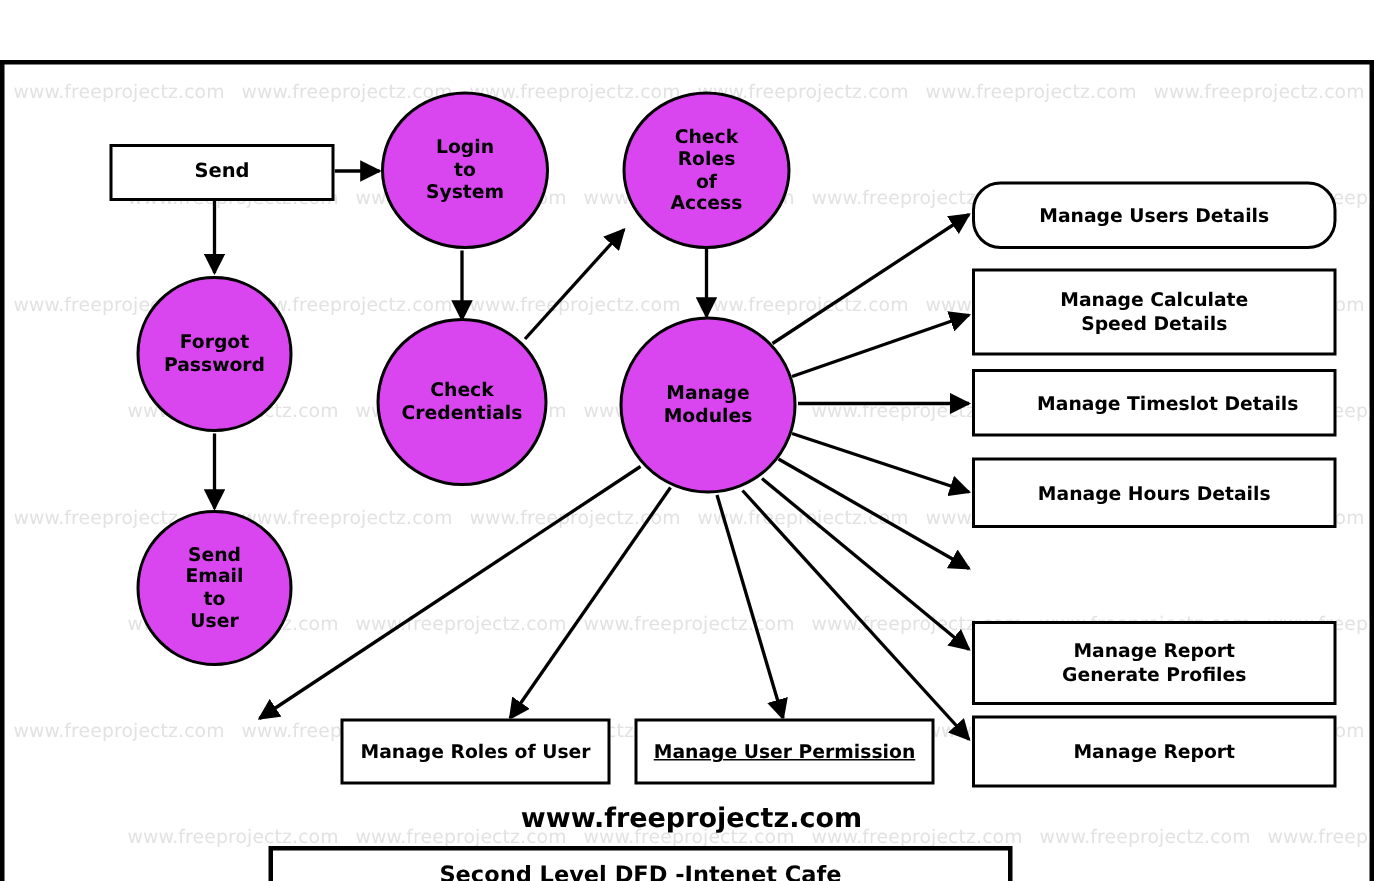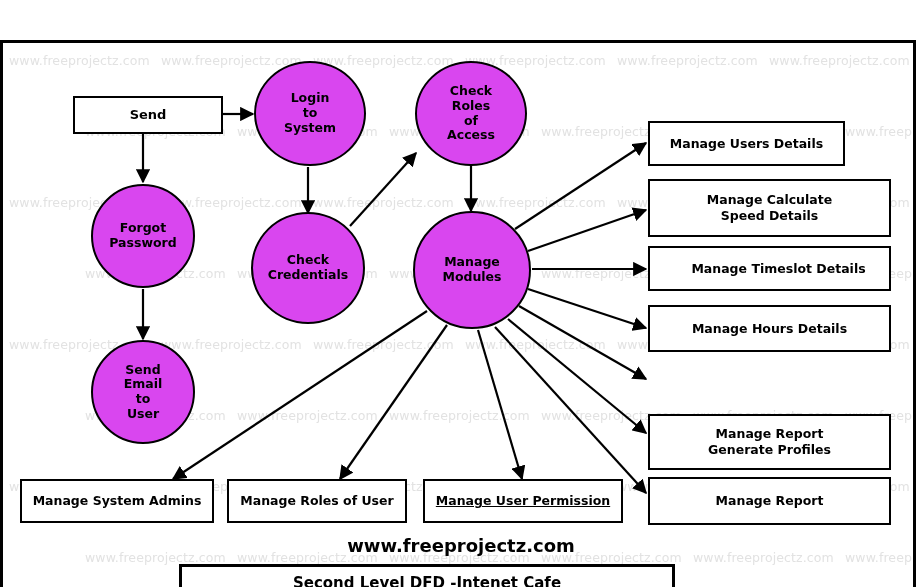--- a/index.html
+++ b/index.html
@@ -218,21 +218,21 @@
 Modules</span>
   </div>
 
   <div class="node proc" style="left:88px; top:297px; width:104px; height:104px;">
     <span class="lbl">Send
 Email
 to
 User</span>
   </div>
 
-  <div class="node store" style="left:645px; top:78px; width:197px; height:45px;">
+  <div class="node store" style="left:645px; top:78px; width:243px; height:45px;border-radius:19px;">
     <span class="lbl">Manage Users Details</span>
   </div>
 
   <div class="node store" style="left:645px; top:136px; width:243px; height:58px;">
     <span class="lbl">Manage Calculate
 Speed Details</span>
   </div>
 
   <div class="node store" style="left:645px; top:203px; width:243px; height:45px;padding-left:18px;">
     <span class="lbl">Manage Timeslot Details</span>
@@ -245,23 +245,20 @@
 
   <div class="node store" style="left:645px; top:371px; width:243px; height:56px;">
     <span class="lbl">Manage Report
 Generate Profiles</span>
   </div>
 
   <div class="node store" style="left:645px; top:434px; width:243px; height:48px;">
     <span class="lbl">Manage Report</span>
   </div>
 
-  <div class="node store" style="left:17px; top:436px; width:194px; height:44px;">
-    <span class="lbl">Manage System Admins</span>
-  </div>
 
   <div class="node store" style="left:224px; top:436px; width:180px; height:44px;">
     <span class="lbl">Manage Roles of User</span>
   </div>
 
   <div class="node store" style="left:420px; top:436px; width:200px; height:44px;text-decoration:underline;">
     <span class="lbl">Manage User Permission</span>
   </div>
 
   <div class="brand" style="left:0; top:492px; width:916px; text-align:center;">www.freeprojectz.com</div>

